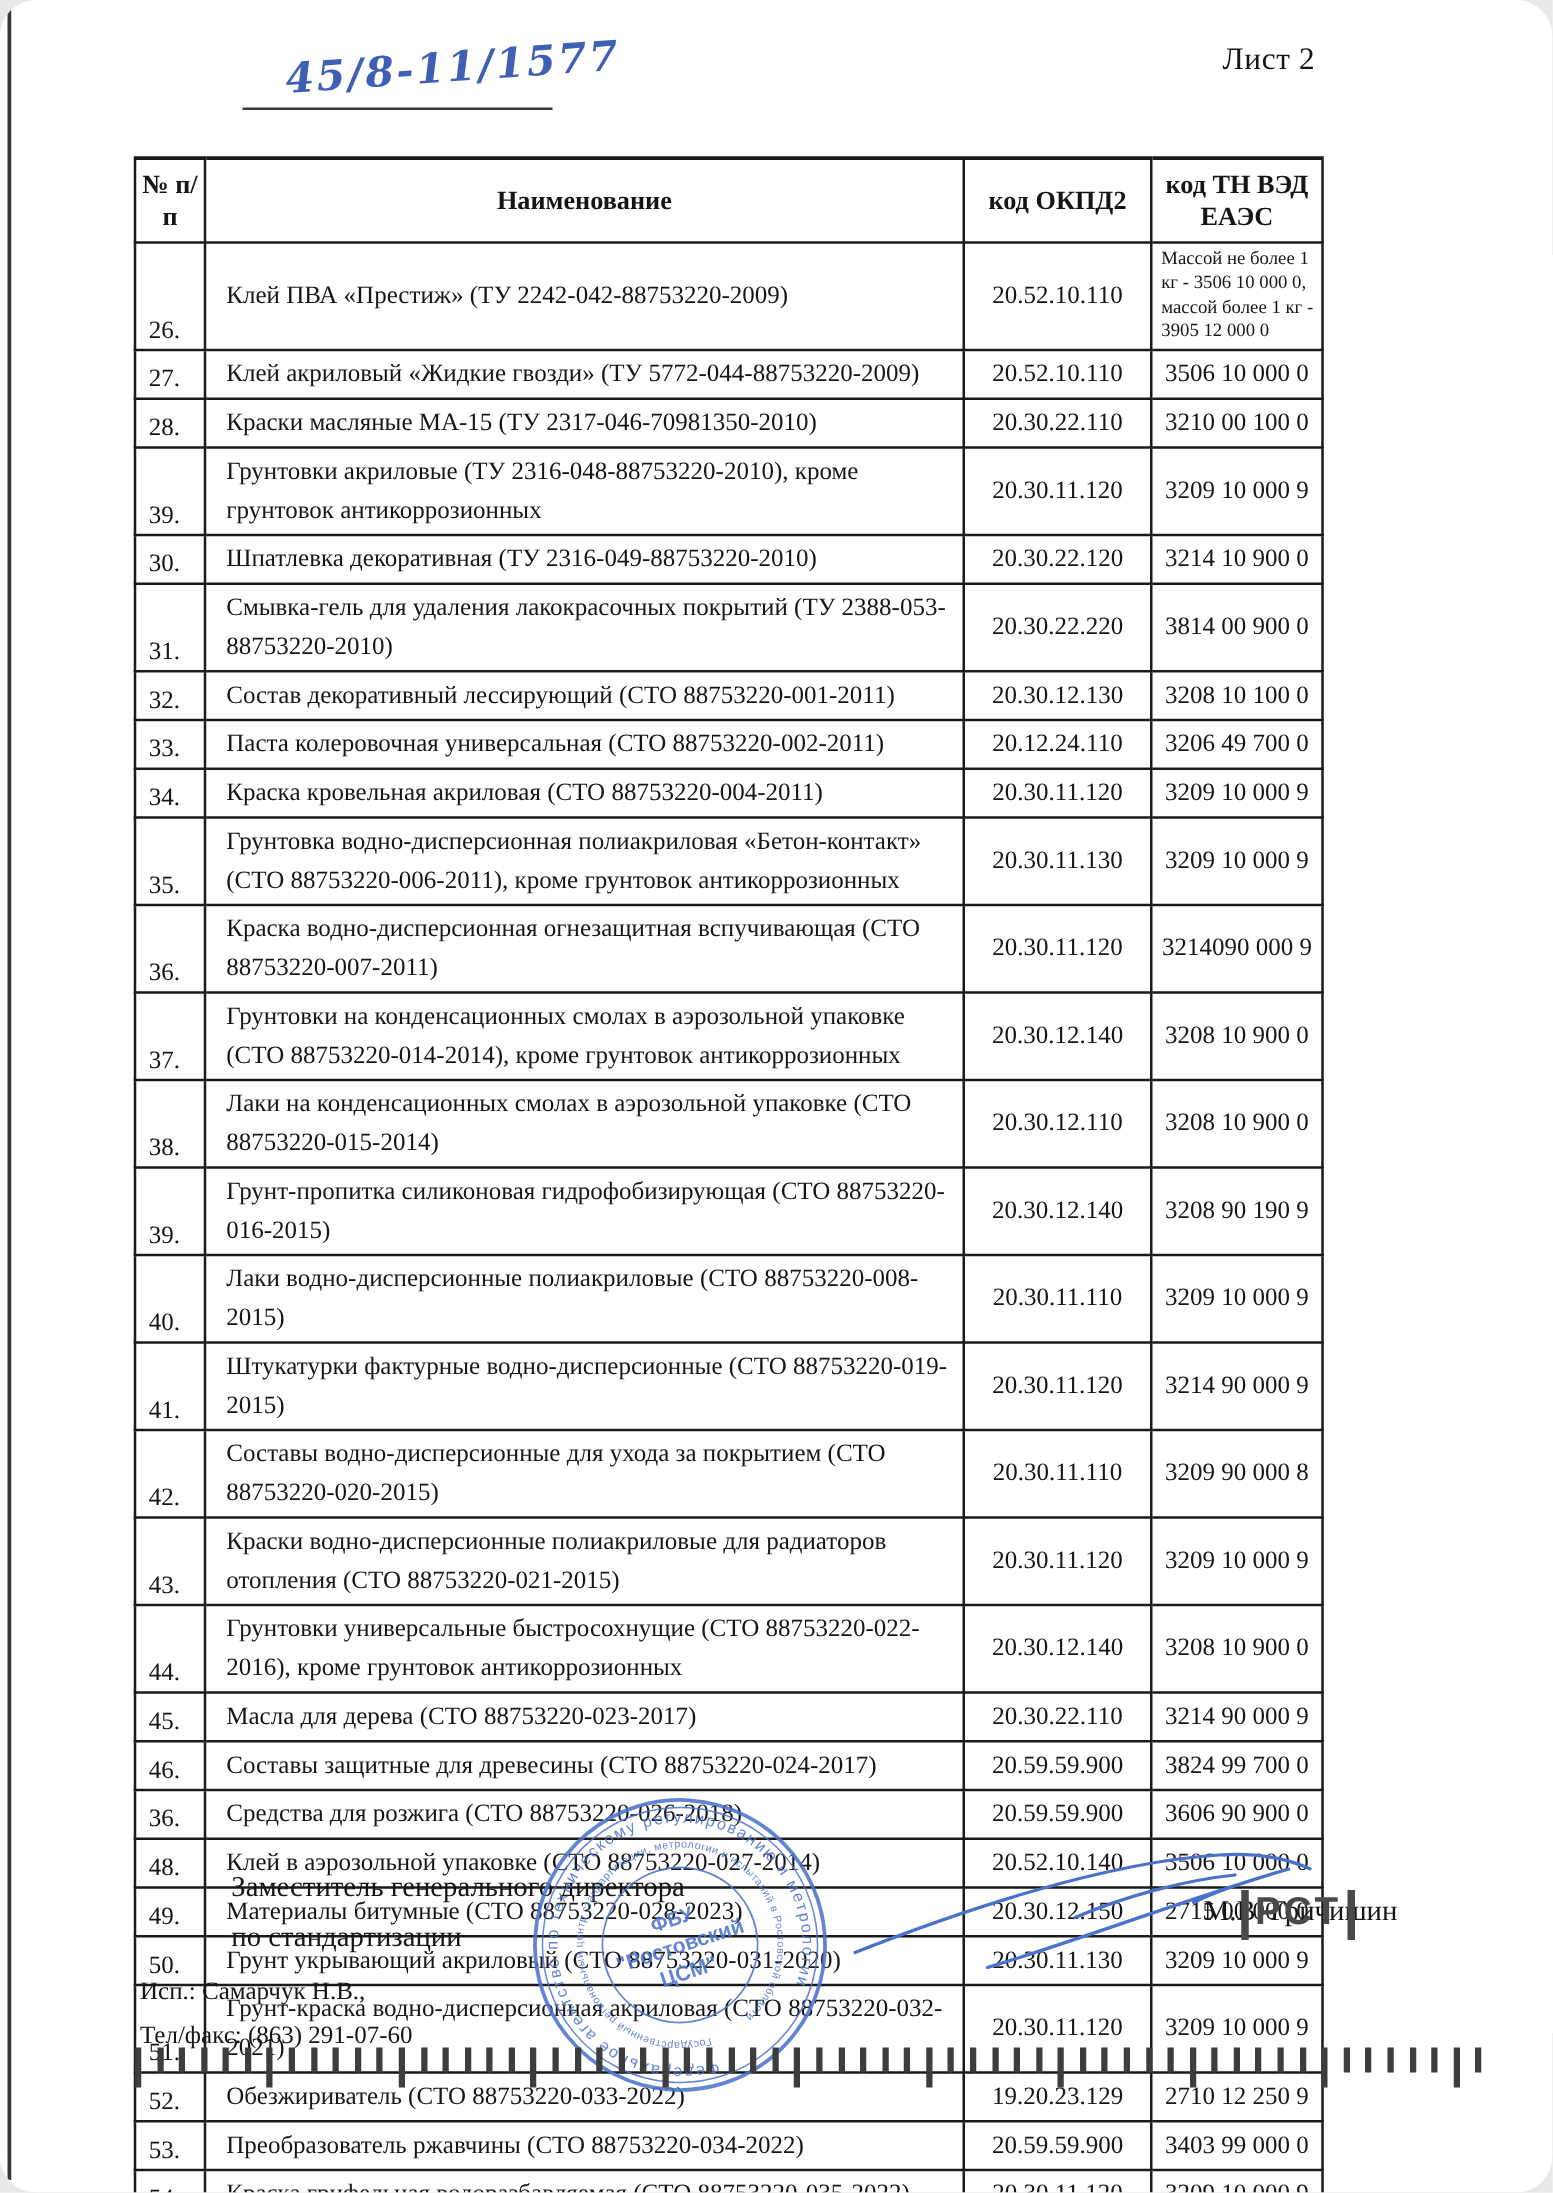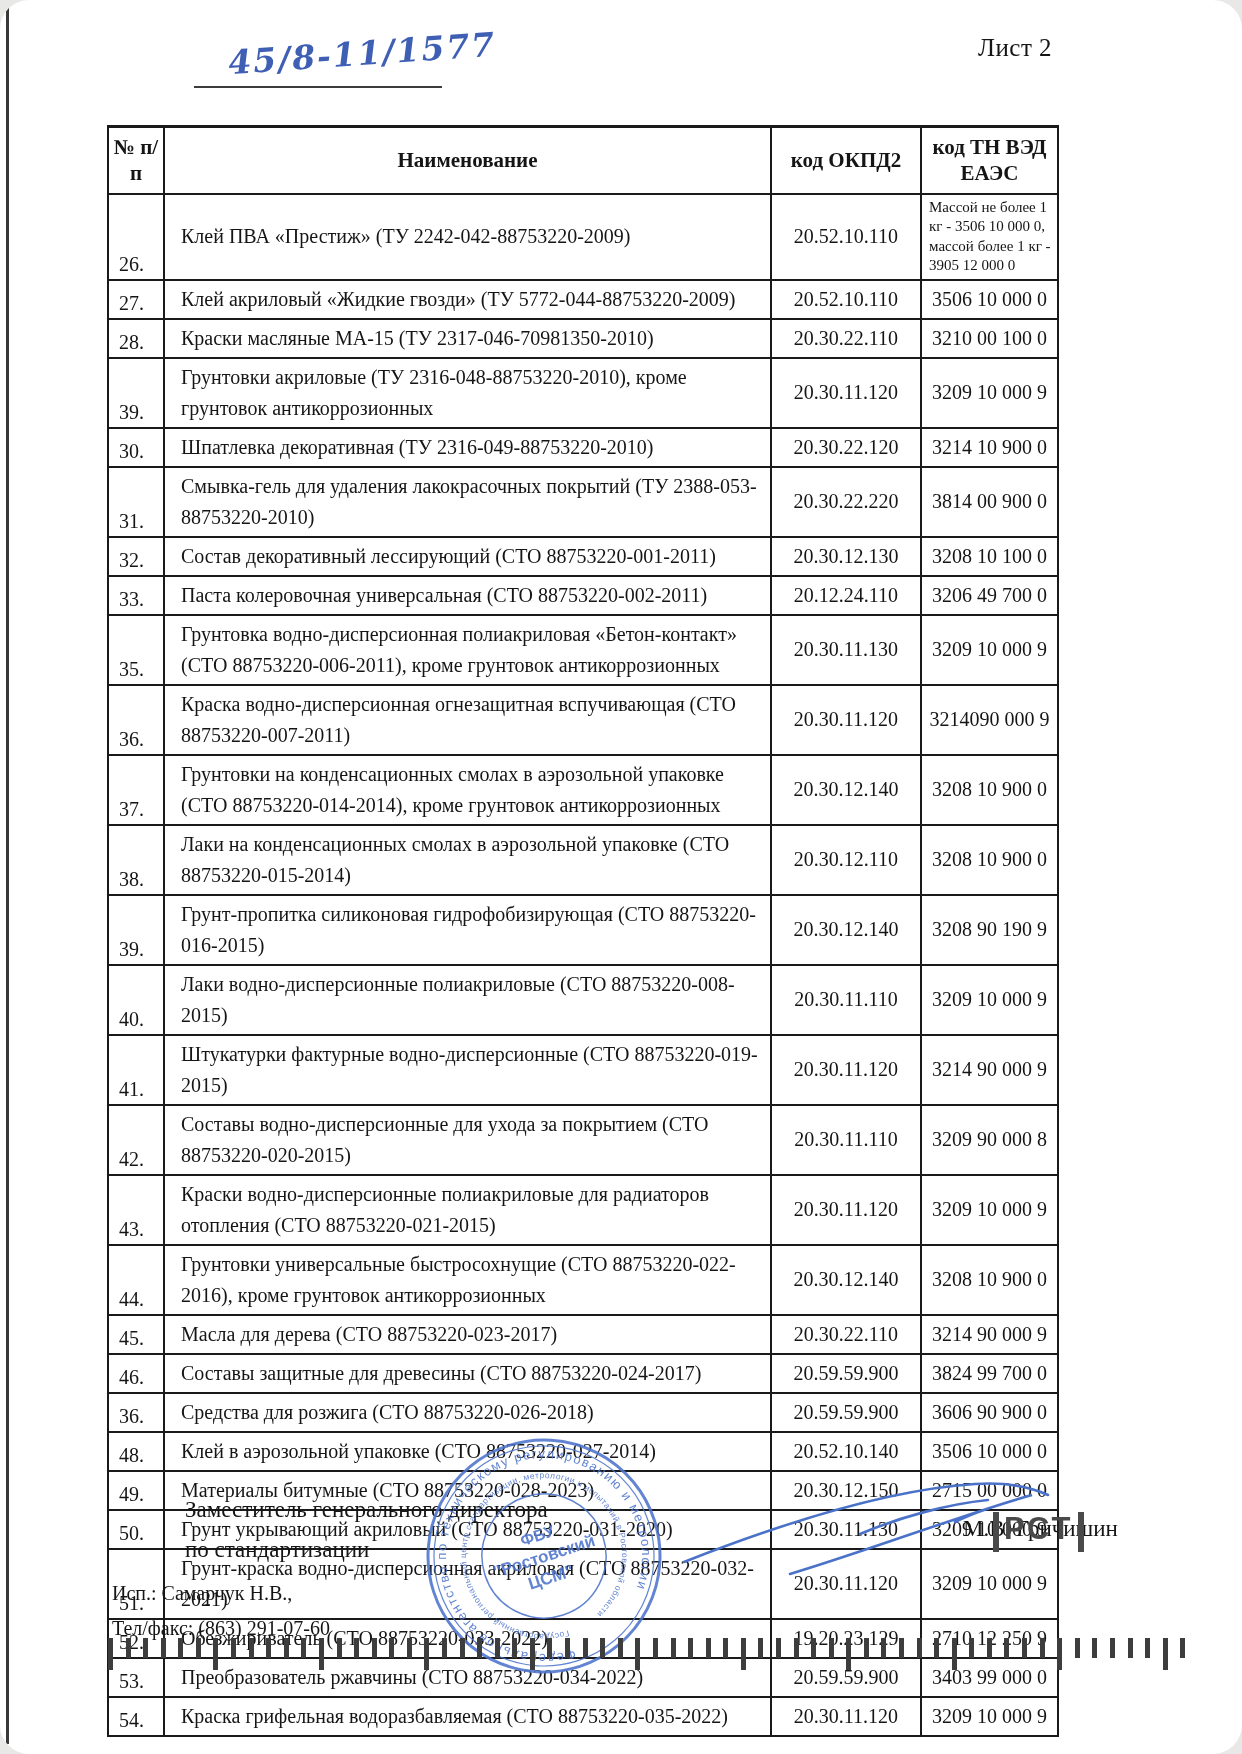--- a/index.html
+++ b/index.html
@@ -161,20 +161,26 @@
       <td class="c-num">32.</td>
       <td class="c-name">Состав декоративный лессирующий (СТО 88753220-001-2011)</td>
       <td class="c-code">20.30.12.130</td>
       <td class="c-code c-tnved">3208 10 100 0</td>
     </tr>
         <tr>
       <td class="c-num">33.</td>
       <td class="c-name">Паста колеровочная универсальная (СТО 88753220-002-2011)</td>
       <td class="c-code">20.12.24.110</td>
       <td class="c-code c-tnved">3206 49 700 0</td>
+    </tr>
+        <tr>
+      <td class="c-num">34.</td>
+      <td class="c-name">Краска кровельная акриловая (СТО 88753220-004-2011)</td>
+      <td class="c-code">20.30.11.120</td>
+      <td class="c-code c-tnved">3209 10 000 9</td>
     </tr>
         <tr>
       <td class="c-num">35.</td>
       <td class="c-name">Грунтовка водно-дисперсионная полиакриловая «Бетон-контакт» (СТО 88753220-006-2011), кроме грунтовок антикоррозионных</td>
       <td class="c-code">20.30.11.130</td>
       <td class="c-code c-tnved">3209 10 000 9</td>
     </tr>
         <tr>
       <td class="c-num">36.</td>
       <td class="c-name">Краска водно-дисперсионная огнезащитная вспучивающая (СТО 88753220-007-2011)</td>

